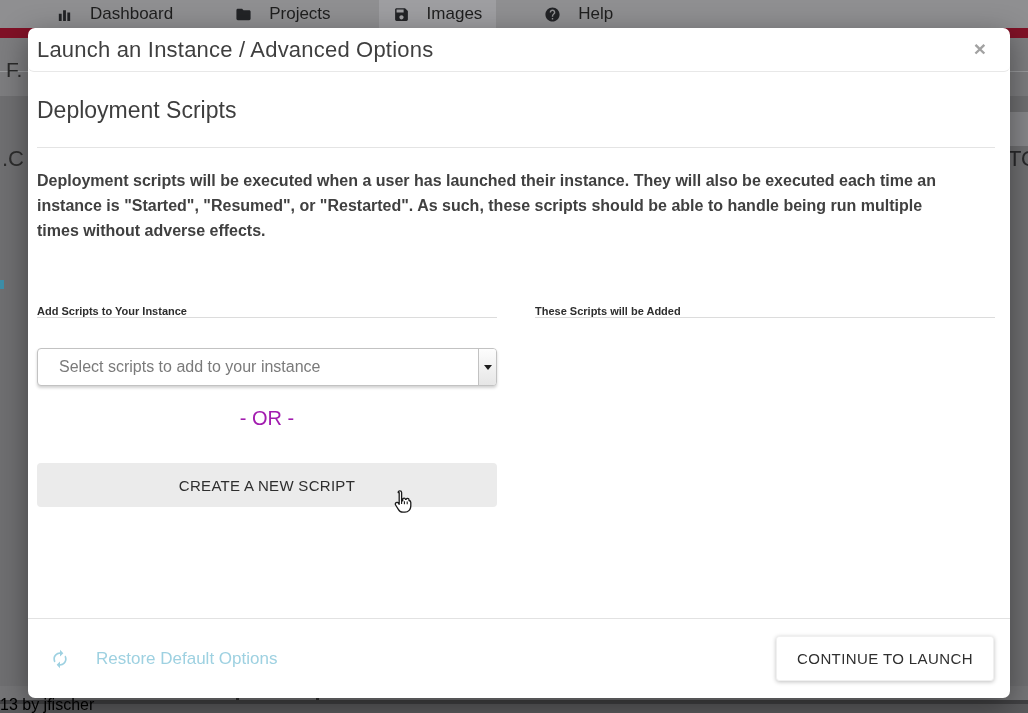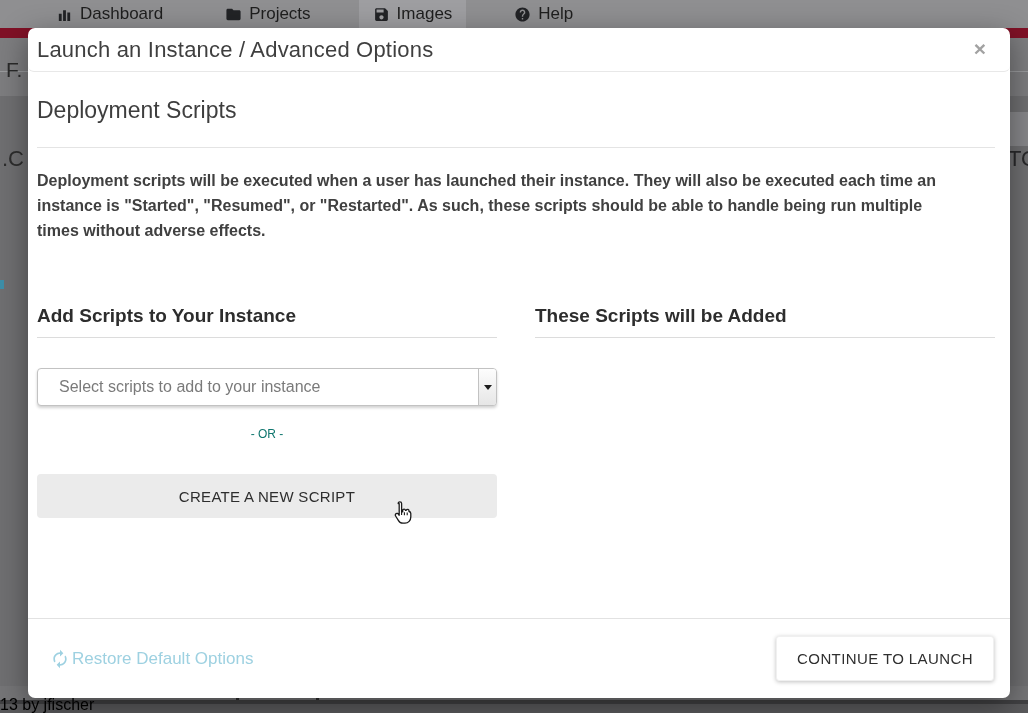--- a/index.html
+++ b/index.html
@@ -11,21 +11,21 @@
   }
 
   
   .bg-layer { position: absolute; inset: 0; z-index: 1; }
   .bg-nav {
     position: absolute; left: 0; top: 0; width: 1028px; height: 28px;
     background: #8f8f91; display: flex; align-items: center;
     padding-left: 42px; gap: 34px; overflow: hidden;
   }
   .bg-nav-item {
-    display: flex; align-items: center; gap: 7px; height: 28px;
+    display: flex; align-items: center; gap: 17px; height: 28px;
     padding: 0 14px; color: #1e1e1e; font-size: 17px; font-weight: 500;
     white-space: nowrap;
   }
   .bg-nav-item.active { background: #9e9ea1; }
   .bg-nav-item svg { width: 17px; height: 17px; fill: #222326; flex: 0 0 auto; }
   .bg-stripe { position: absolute; left: 0; top: 28px; width: 1028px; height: 10px; background: #801126; }
   .bg-header-band { position: absolute; left: 0; top: 38px; width: 1028px; height: 58px; background: #7d7d7f; }
   .bg-header-line { position: absolute; left: 0; top: 71px; width: 1028px; height: 1px; background: #999a9c; }
   .bg-frag { position: absolute; color: #2a2a2a; z-index: 2; }
   .frag-f { left: 6px; top: 58px; font-size: 21px; }
@@ -56,22 +56,22 @@
     cursor: pointer; padding: 2px 4px; border: none; background: transparent;
     font-family: "Liberation Sans", sans-serif;
   }
 
   .modal-body { padding: 0 15px 0 9px; }
   .section-title { font-size: 23px; color: #3e3e3e; font-weight: 400; margin-top: 25px; padding-bottom: 23px; border-bottom: 1px solid #e4e4e4; }
   .section-desc { margin-top: 20px; font-size: 16px; line-height: 25px; color: #404040; max-width: 912px; font-weight: bold; }
 
   .columns { display: grid; grid-template-columns: 1fr 1fr; column-gap: 38px; margin-top: 62px; }
   .col-header {
-    font-size: 19px; font-weight: 700; color: #2d2d2d;
-    padding-bottom: 10px; border-bottom: 1px solid #dcdcdc;
+    font-size: 11px; font-weight: 700; color: #2d2d2d;
+    border-bottom: 1px solid #dcdcdc;
   }
 
   .select-box {
     position: relative; margin-top: 30px; height: 38px; background: #fff;
     border: 1px solid #c2c2c2; border-radius: 4px;
     box-shadow: 0 2px 3px rgba(0,0,0,0.18);
     cursor: pointer;
   }
   .select-text {
     display: block; line-height: 36px; padding-left: 21px;
@@ -81,38 +81,38 @@
     position: absolute; right: 0; top: 0; bottom: 0; width: 18px;
     border-left: 1px solid #c2c2c2; border-radius: 0 3px 3px 0;
     background: linear-gradient(#fdfdfd, #e6e6e6);
     display: flex; align-items: center; justify-content: center;
   }
   .select-arrow-btn .tri {
     width: 0; height: 0; border-left: 4px solid transparent;
     border-right: 4px solid transparent; border-top: 5px solid #1d1d1d;
   }
 
-  .or-text { text-align: center; margin-top: 21px; font-size: 12px; color: #0f766e; }
+  .or-text { text-align: center; margin-top: 21px; font-size: 20px; color: #a21caf; }
 
   .create-btn-wrap { position: relative; margin-top: 33px; }
   .create-btn {
     width: 100%; height: 44px; background: #ebebeb; border: none; border-radius: 4px;
     font-size: 15px; color: #2e2e2e; letter-spacing: 0.3px; cursor: pointer;
     font-family: "Liberation Sans", sans-serif;
   }
   .hand-cursor { position: absolute; left: 352px; top: 27px; width: 24px; height: 26px; z-index: 20; }
 
   .modal-footer {
     position: absolute; left: 0; bottom: 0; width: 100%; height: 80px;
     border-top: 1px solid #e2e2e2;
     display: flex; align-items: center; justify-content: space-between;
     padding: 0 16px 0 22px;
   }
   .restore-link {
-    display: flex; align-items: center; gap: 2px;
+    display: flex; align-items: center; gap: 26px;
     color: #9ed1e1; font-size: 17px; cursor: pointer; background: transparent; border: none;
     font-family: "Liberation Sans", sans-serif;
   }
   .restore-link svg { width: 20px; height: 20px; fill: #9ed1e1; }
   .continue-btn {
     width: 218px; height: 45px; background: #ffffff; border: 1px solid #f0f0f0;
     border-radius: 3px; box-shadow: 0 1px 4px rgba(0,0,0,0.25);
     font-size: 15px; color: #2f2f2f; letter-spacing: 0.4px; cursor: pointer;
     font-family: "Liberation Sans", sans-serif;
   }

